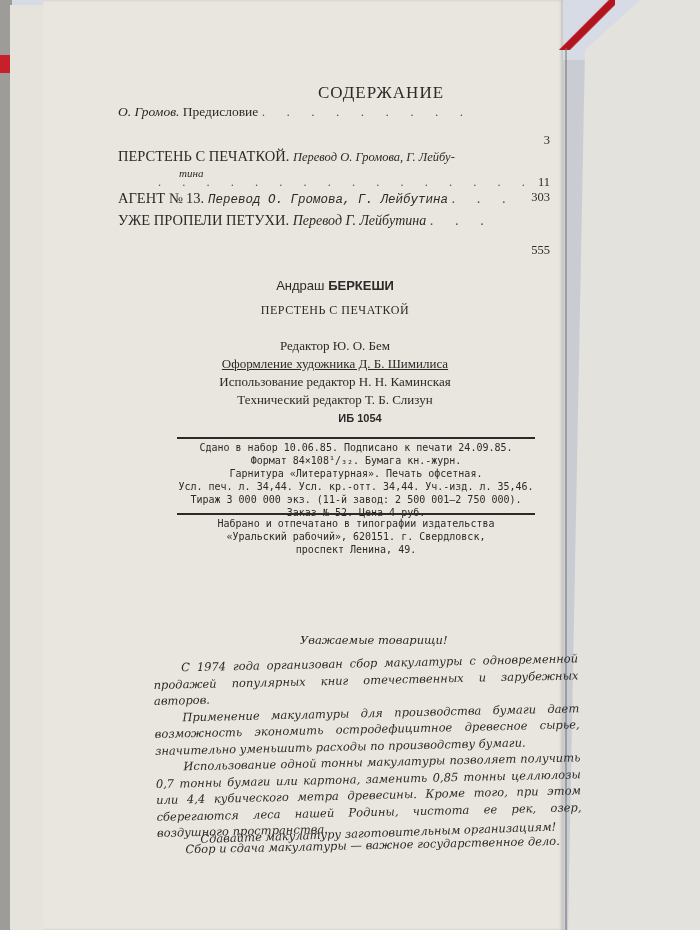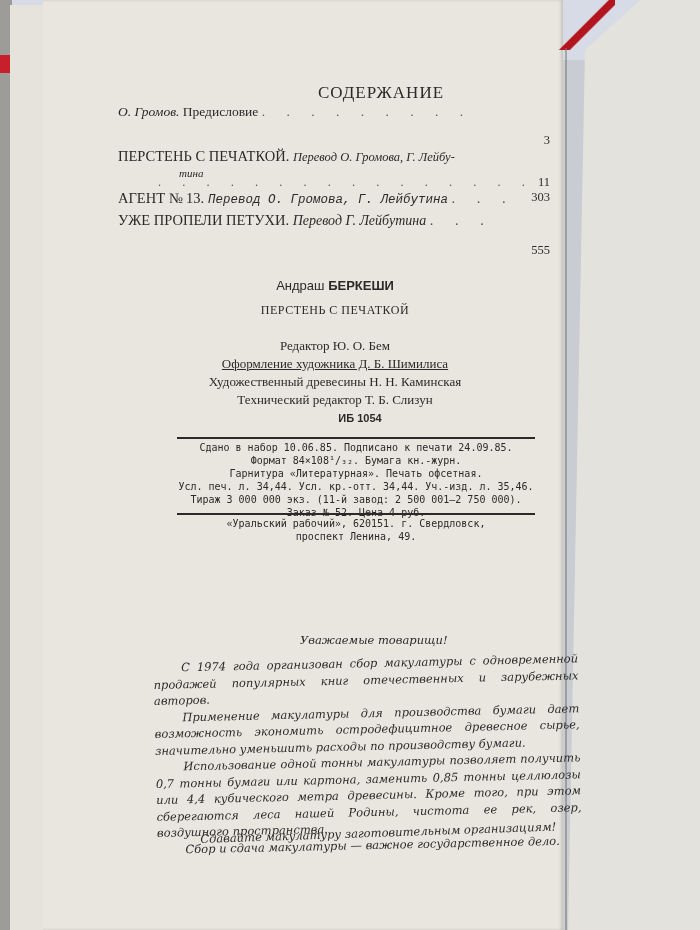--- a/index.html
+++ b/index.html
@@ -101,36 +101,37 @@
 </div>
 
 <div class="center author">
   <span>Андраш</span>
   <b>БЕРКЕШИ</b>
 </div>
 <div class="center book-title">ПЕРСТЕНЬ С ПЕЧАТКОЙ</div>
 
 <div class="center credit" style="top:338px;">Редактор Ю. О. Бем</div>
 <div class="center credit" style="top:356px;text-decoration:underline;">Оформление художника Д. Б. Шимилиса</div>
-<div class="center credit" style="top:374px;">Художественный древесины Н. Н. Каминская</div>
+<div class="center credit" style="top:374px;">Использование редактор Н. Н. Каминская</div>
 <div class="center credit" style="top:392px;">Технический редактор Т. Б. Слизун</div>
 
 <div class="ib">ИБ 1054</div>
 
 <div class="imprint-rule" style="top:437px;"></div>
 <div class="imprint" style="top:441px;">
   <div>Сдано в набор 10.06.85. Подписано к печати 24.09.85.</div>
   <div>Формат 84×108¹/₃₂. Бумага кн.-журн.</div>
   <div>Гарнитура «Литературная». Печать офсетная.</div>
   <div>Усл. печ. л. 34,44. Усл. кр.-отт. 34,44. Уч.-изд. л. 35,46.</div>
   <div>Тираж 3 000 000 экз. (11-й завод: 2 500 001—2 750 000).</div>
   <div>Заказ № 52. Цена 4 руб.</div>
 </div>
 <div class="imprint-rule" style="top:513px;"></div>
 <div class="imprint" style="top:517px;">
+  <div>Набрано и отпечатано в типографии издательства</div>
   <div>«Уральский рабочий», 620151. г. Свердловск,</div>
   <div>проспект Ленина, 49.</div>
 </div>
 
 <div class="appeal-title">Уважаемые товарищи!</div>
 <div class="appeal" style="top:660px;">
   <p class="indent">С 1974 года организован сбор макулатуры с одновременной продажей популярных книг отечественных и зарубежных авторов.</p>
   <p class="indent">Применение макулатуры для производства бумаги дает возможность экономить остродефицитное древесное сырье, значительно уменьшить расходы по производству бумаги.</p>
   <p class="indent">Использование одной тонны макулатуры позволяет получить 0,7 тонны бумаги или картона, заменить 0,85 тонны целлюлозы или 4,4 кубического метра древесины. Кроме того, при этом сберегаются леса нашей Родины, чистота ее рек, озер, воздушного пространства.</p>
   <p class="indent">Сбор и сдача макулатуры — важное государственное дело.</p>

